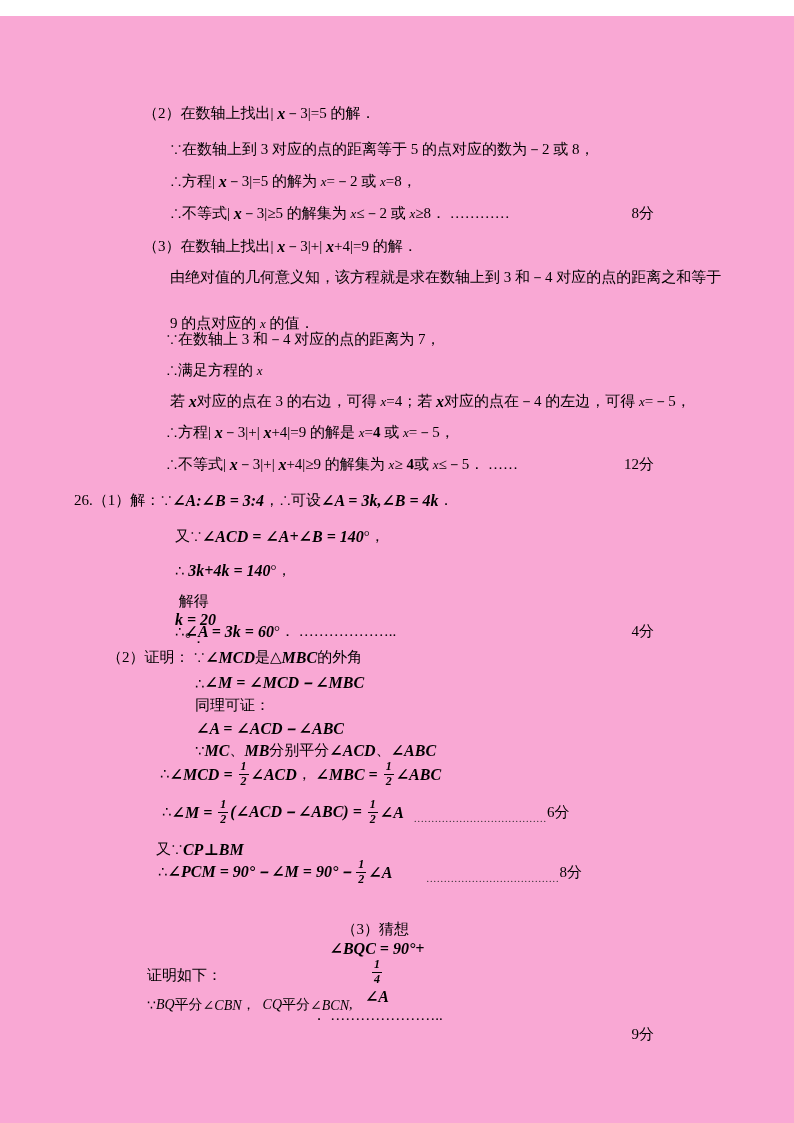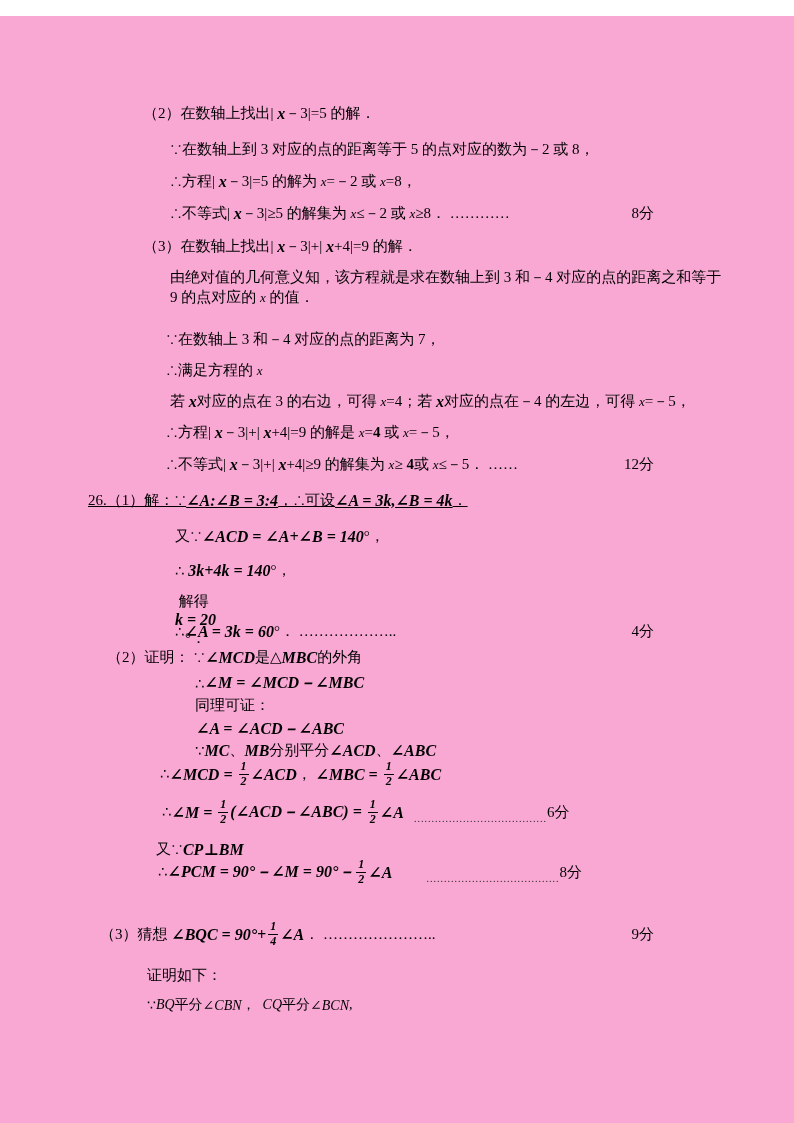--- a/index.html
+++ b/index.html
@@ -42,37 +42,37 @@
 <body>
 
 <div class="page">
   <div id="doc">
       <div class="line" style="left: 143px; top: 88px;"><span class="seg cn">（2）在数轴上找出| </span><span class="seg bi">x</span><span class="seg cn">－3|=5 的解．</span></div>
       <div class="line" style="left: 170px; top: 124px;"><span class="seg cn">∵在数轴上到 3 对应的点的距离等于 5 的点对应的数为－2 或 8，</span></div>
       <div class="line" style="left: 170px; top: 156px;"><span class="seg cn">∴方程| </span><span class="seg bi">x</span><span class="seg cn">－3|=5 的解为 </span><span class="seg i">x</span><span class="seg cn">=－2 或 </span><span class="seg i">x</span><span class="seg cn">=8，</span></div>
       <div class="line" style="left: 170px; top: 188px; width: 484px;"><span class="seg cn">∴不等式| </span><span class="seg bi">x</span><span class="seg cn">－3|≥5 的解集为 </span><span class="seg i">x</span><span class="seg cn">≤－2 或 </span><span class="seg i">x</span><span class="seg cn">≥8． …………</span><span class="seg cn score-right">8分</span></div>
       <div class="line" style="left: 143px; top: 221px;"><span class="seg cn">（3）在数轴上找出| </span><span class="seg bi">x</span><span class="seg cn">－3|+| </span><span class="seg bi">x</span><span class="seg cn">+4|=9 的解．</span></div>
       <div class="line" style="left: 170px; top: 252px; justify-content: center;"><span class="seg cn">由绝对值的几何意义知，该方程就是求在数轴上到 3 和－4 对应的点的距离之和等于</span></div>
-      <div class="line" style="left: 170px; top: 272px; align-items: center;"><span class="seg cn">9 的点对应的 </span><span class="seg i">x</span><span class="seg cn"> 的值．</span></div>
+      <div class="line" style="left: 170px; top: 298px; align-items: center;"><span class="seg cn">9 的点对应的 </span><span class="seg i">x</span><span class="seg cn"> 的值．</span></div>
       <div class="line" style="left: 166px; top: 314px;"><span class="seg cn">∵在数轴上 3 和－4 对应的点的距离为 7，</span></div>
       <div class="line" style="left: 166px; top: 345px;"><span class="seg cn">∴满足方程的 </span><span class="seg i">x</span></div>
       <div class="line" style="left: 170px; top: 376px;"><span class="seg cn">若 </span><span class="seg bi">x</span><span class="seg cn">对应的点在 3 的右边，可得 </span><span class="seg i">x</span><span class="seg cn">=4；若 </span><span class="seg bi">x</span><span class="seg cn">对应的点在－4 的左边，可得 </span><span class="seg i">x</span><span class="seg cn">=－5，</span></div>
       <div class="line" style="left: 166px; top: 407px;"><span class="seg cn">∴方程| </span><span class="seg bi">x</span><span class="seg cn">－3|+| </span><span class="seg bi">x</span><span class="seg cn">+4|=9 的解是 </span><span class="seg i">x</span><span class="seg cn">=</span><span class="seg b">4</span><span class="seg cn"> 或 </span><span class="seg i">x</span><span class="seg cn">=－5，</span></div>
       <div class="line" style="left: 166px; top: 439px; width: 488px;"><span class="seg cn">∴不等式| </span><span class="seg bi">x</span><span class="seg cn">－3|+| </span><span class="seg bi">x</span><span class="seg cn">+4|≥9 的解集为 </span><span class="seg i">x</span><span class="seg cn">≥ </span><span class="seg b">4</span><span class="seg cn">或 </span><span class="seg i">x</span><span class="seg cn">≤－5． ……</span><span class="seg cn score-right">12分</span></div>
-      <div class="line" style="left: 88px; top: 475px; text-decoration: underline;"><span class="seg cn">26.（1）解：∵</span><span class="seg bi">∠A:∠B = 3:4</span><span class="seg cn">，∴可设</span><span class="seg bi">∠A = 3k,∠B = 4k</span><span class="seg cn">．</span></div>
+      <div class="line" style="left: 74px; top: 475px;"><span class="seg cn">26.（1）解：∵</span><span class="seg bi">∠A:∠B = 3:4</span><span class="seg cn">，∴可设</span><span class="seg bi">∠A = 3k,∠B = 4k</span><span class="seg cn">．</span></div>
       <div class="line" style="left: 175px; top: 511px;"><span class="seg cn">又∵</span><span class="seg bi">∠ACD = ∠A+∠B = 140</span><span class="seg cn">°，</span></div>
       <div class="line" style="left: 175px; top: 545px;"><span class="seg cn">∴ </span><span class="seg bi">3k+4k = 140</span><span class="seg cn">°，</span></div>
       <div class="line" style="left: 175px; top: 576px; flex-direction: column;"><span class="seg cn">解得 </span><span class="seg bi">k = 20</span><span class="seg cn">°．</span></div>
       <div class="line" style="left: 175px; top: 606px; width: 479px;"><span class="seg cn">∴</span><span class="seg bi">∠A = 3k = 60</span><span class="seg cn">°． ………………..</span><span class="seg cn score-right">4分</span></div>
       <div class="line" style="left: 107px; top: 632px;"><span class="seg cn">（2）证明： ∵</span><span class="seg bi">∠MCD</span><span class="seg cn">是△</span><span class="seg bi">MBC</span><span class="seg cn">的外角</span></div>
       <div class="line" style="left: 195px; top: 657px;"><span class="seg cn">∴</span><span class="seg bi">∠M = ∠MCD－∠MBC</span></div>
       <div class="line" style="left: 195px; top: 680px;"><span class="seg cn">同理可证：</span></div>
       <div class="line" style="left: 196px; top: 703px;"><span class="seg bi">∠A = ∠ACD－∠ABC</span></div>
       <div class="line" style="left: 195px; top: 725px;"><span class="seg cn">∵</span><span class="seg bi">MC</span><span class="seg cn">、</span><span class="seg bi">MB</span><span class="seg cn">分别平分</span><span class="seg bi">∠ACD</span><span class="seg cn">、</span><span class="seg bi">∠ABC</span></div>
       <div class="line" style="left: 160px; top: 744px;"><span class="seg cn">∴</span><span class="seg bi">∠MCD = </span><span class="frac"><span class="num">1</span><span class="den">2</span></span><span class="seg bi">∠ACD</span><span class="seg cn">， </span><span class="seg bi">∠MBC = </span><span class="frac"><span class="num">1</span><span class="den">2</span></span><span class="seg bi">∠ABC</span></div>
       <div class="line" style="left: 162px; top: 782px;"><span class="seg cn">∴</span><span class="seg bi">∠M = </span><span class="frac"><span class="num">1</span><span class="den">2</span></span><span class="seg bi">(∠ACD－∠ABC) = </span><span class="frac"><span class="num">1</span><span class="den">2</span></span><span class="seg bi">∠A</span><span class="spacer" style="width: 10px;"></span><span class="seg fdots">......................................</span><span class="seg cn">6分</span></div>
       <div class="line" style="left: 156px; top: 824px;"><span class="seg cn">又∵</span><span class="seg bi">CP⊥BM</span></div>
       <div class="line" style="left: 158px; top: 842px;"><span class="seg cn">∴</span><span class="seg bi">∠PCM = 90°－∠M = 90°－</span><span class="frac"><span class="num">1</span><span class="den">2</span></span><span class="seg bi">∠A</span><span class="spacer" style="width: 34px;"></span><span class="seg fdots">......................................</span><span class="seg cn">8分</span></div>
-      <div class="line" style="left: 100px; top: 904px; width: 554px;"><span class="seg cn">（3）猜想 </span><span class="seg bi">∠BQC = 90°+</span><span class="frac"><span class="num">1</span><span class="den">4</span></span><span class="seg bi">∠A</span><span class="seg cn">． …………………..</span><span class="seg cn score-right">9分</span></div>
+      <div class="line" style="left: 100px; top: 904px; width: 554px; flex-direction: column;"><span class="seg cn">（3）猜想 </span><span class="seg bi">∠BQC = 90°+</span><span class="frac"><span class="num">1</span><span class="den">4</span></span><span class="seg bi">∠A</span><span class="seg cn">． …………………..</span><span class="seg cn score-right">9分</span></div>
       <div class="line" style="left: 147px; top: 950px;"><span class="seg cn">证明如下：</span></div>
       <div class="line sm" style="left: 147px; top: 980px;"><span class="seg cn">∵</span><span class="seg i">BQ</span><span class="seg cn">平分</span><span class="seg i">∠CBN</span><span class="seg cn">，  </span><span class="seg i">CQ</span><span class="seg cn">平分</span><span class="seg i">∠BCN</span><span class="seg i">,</span></div>
     </div>
 </div>
 
 </body></html>

